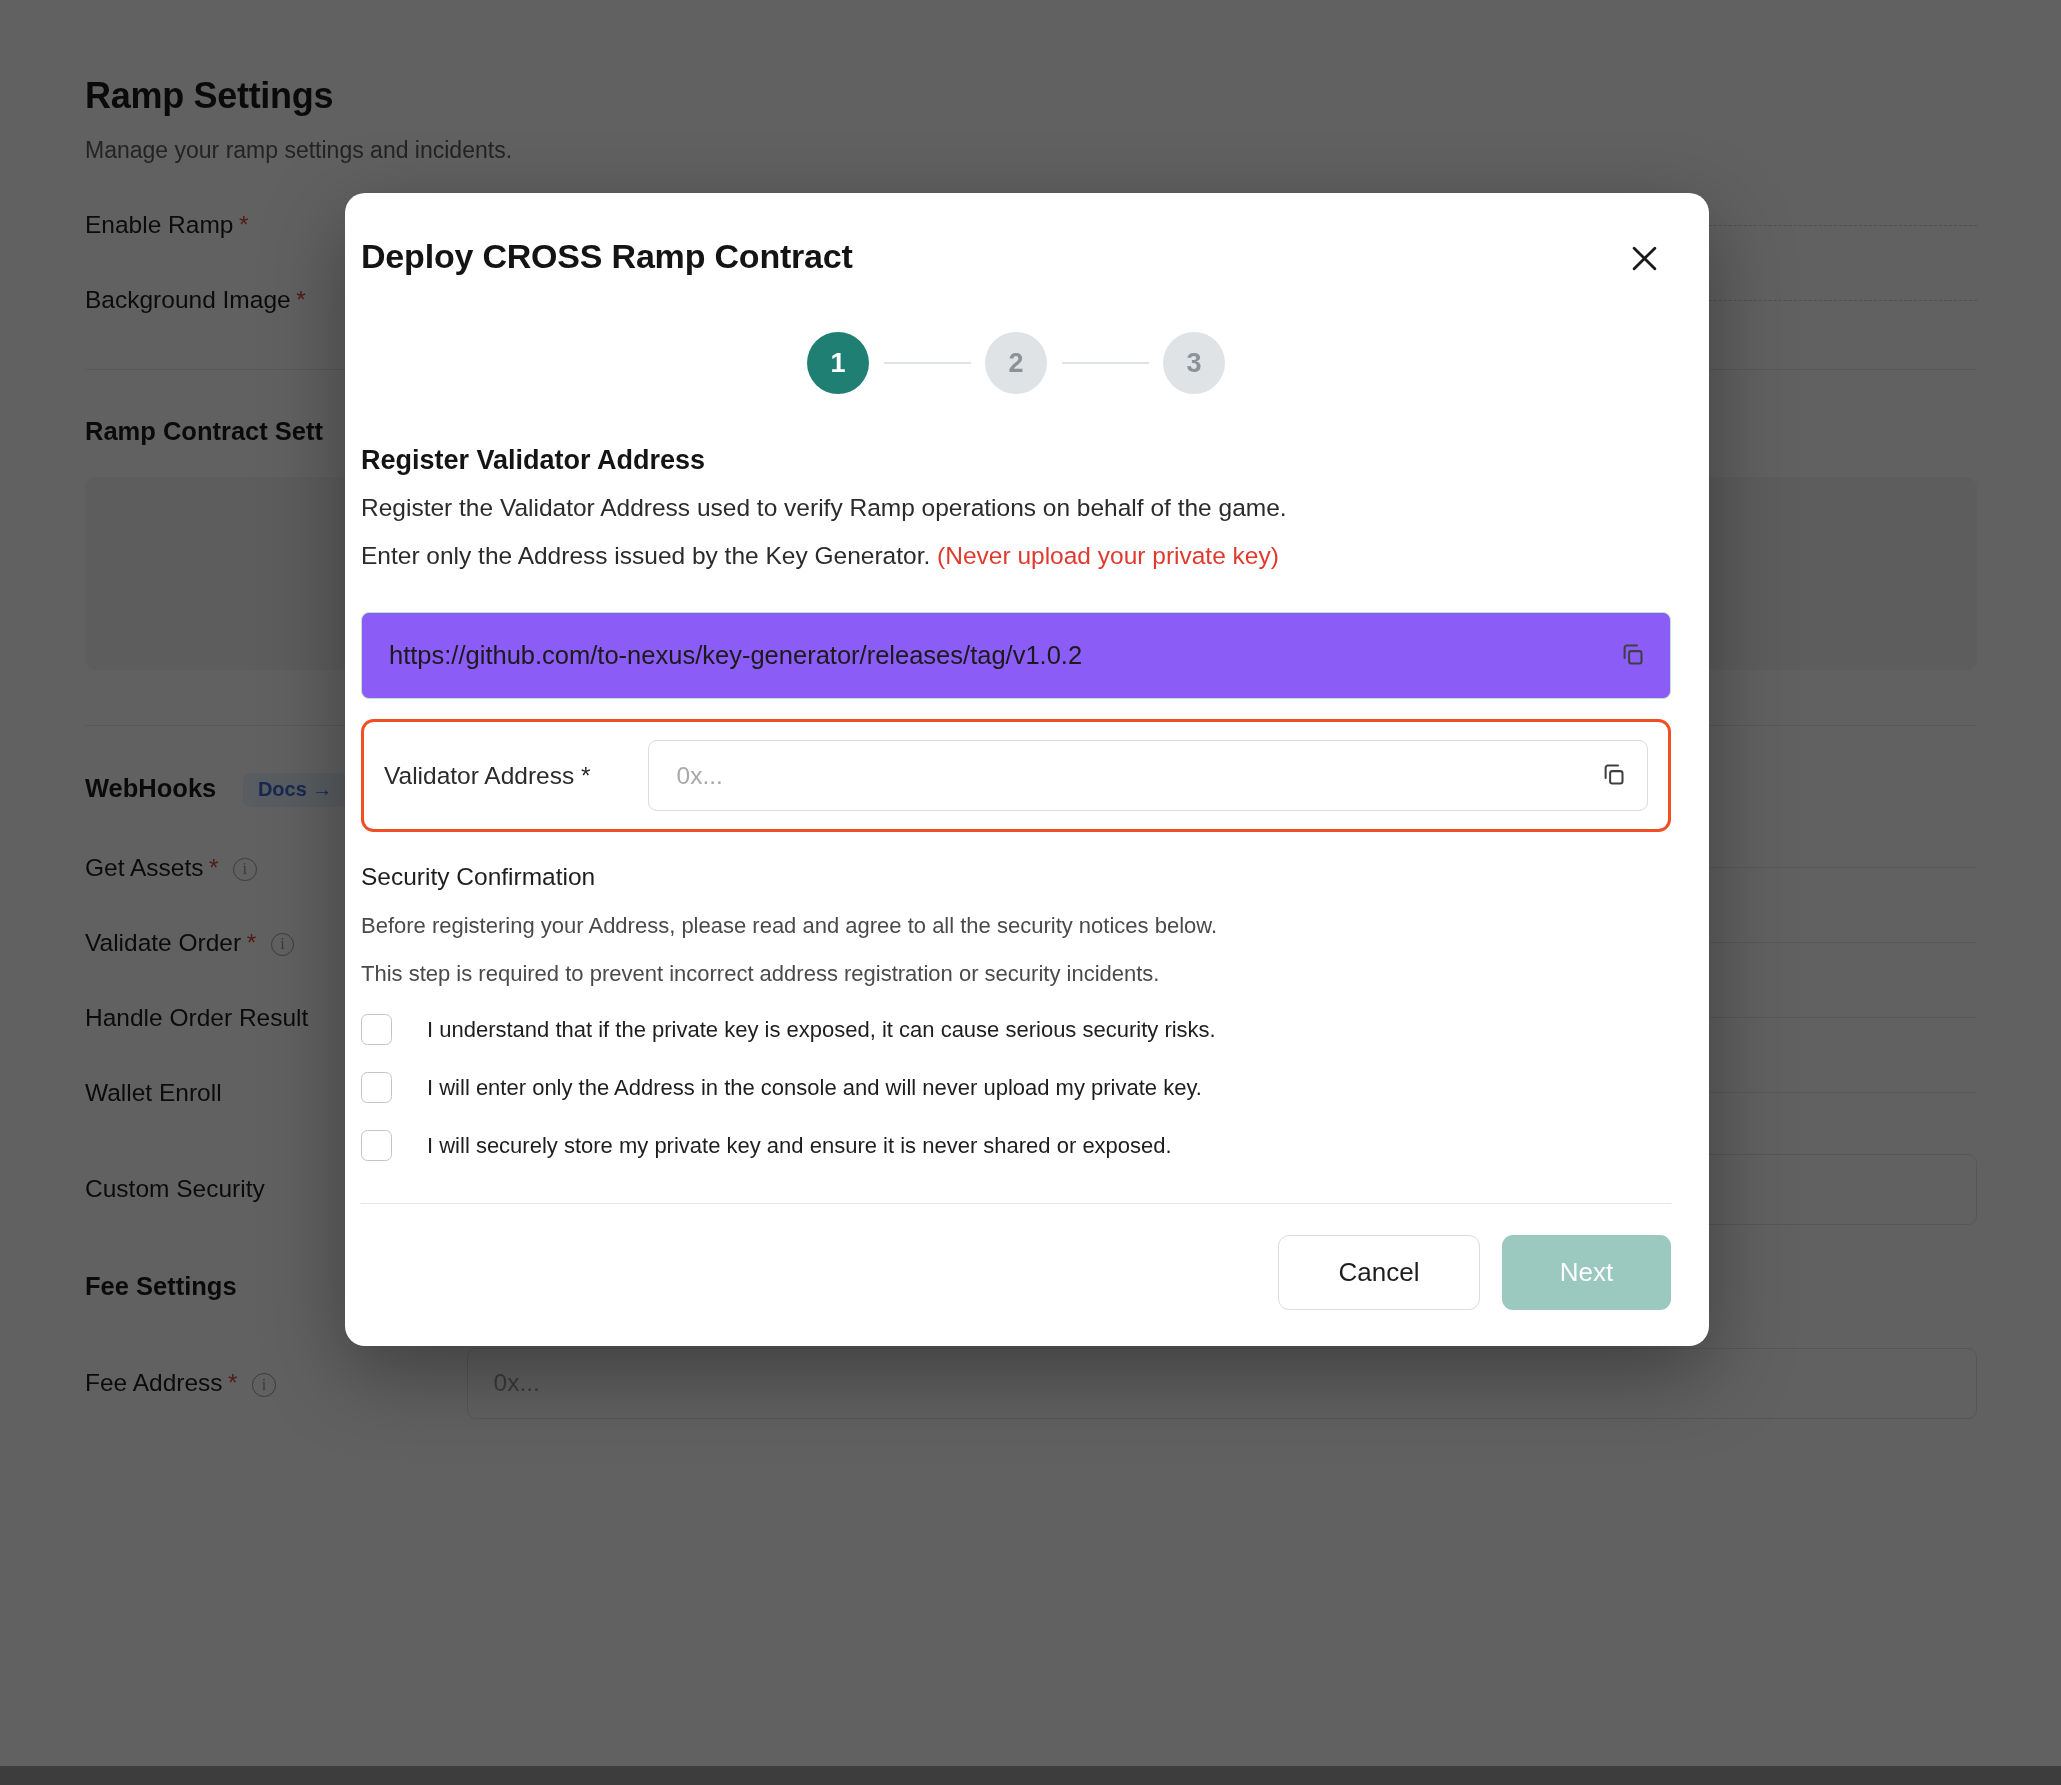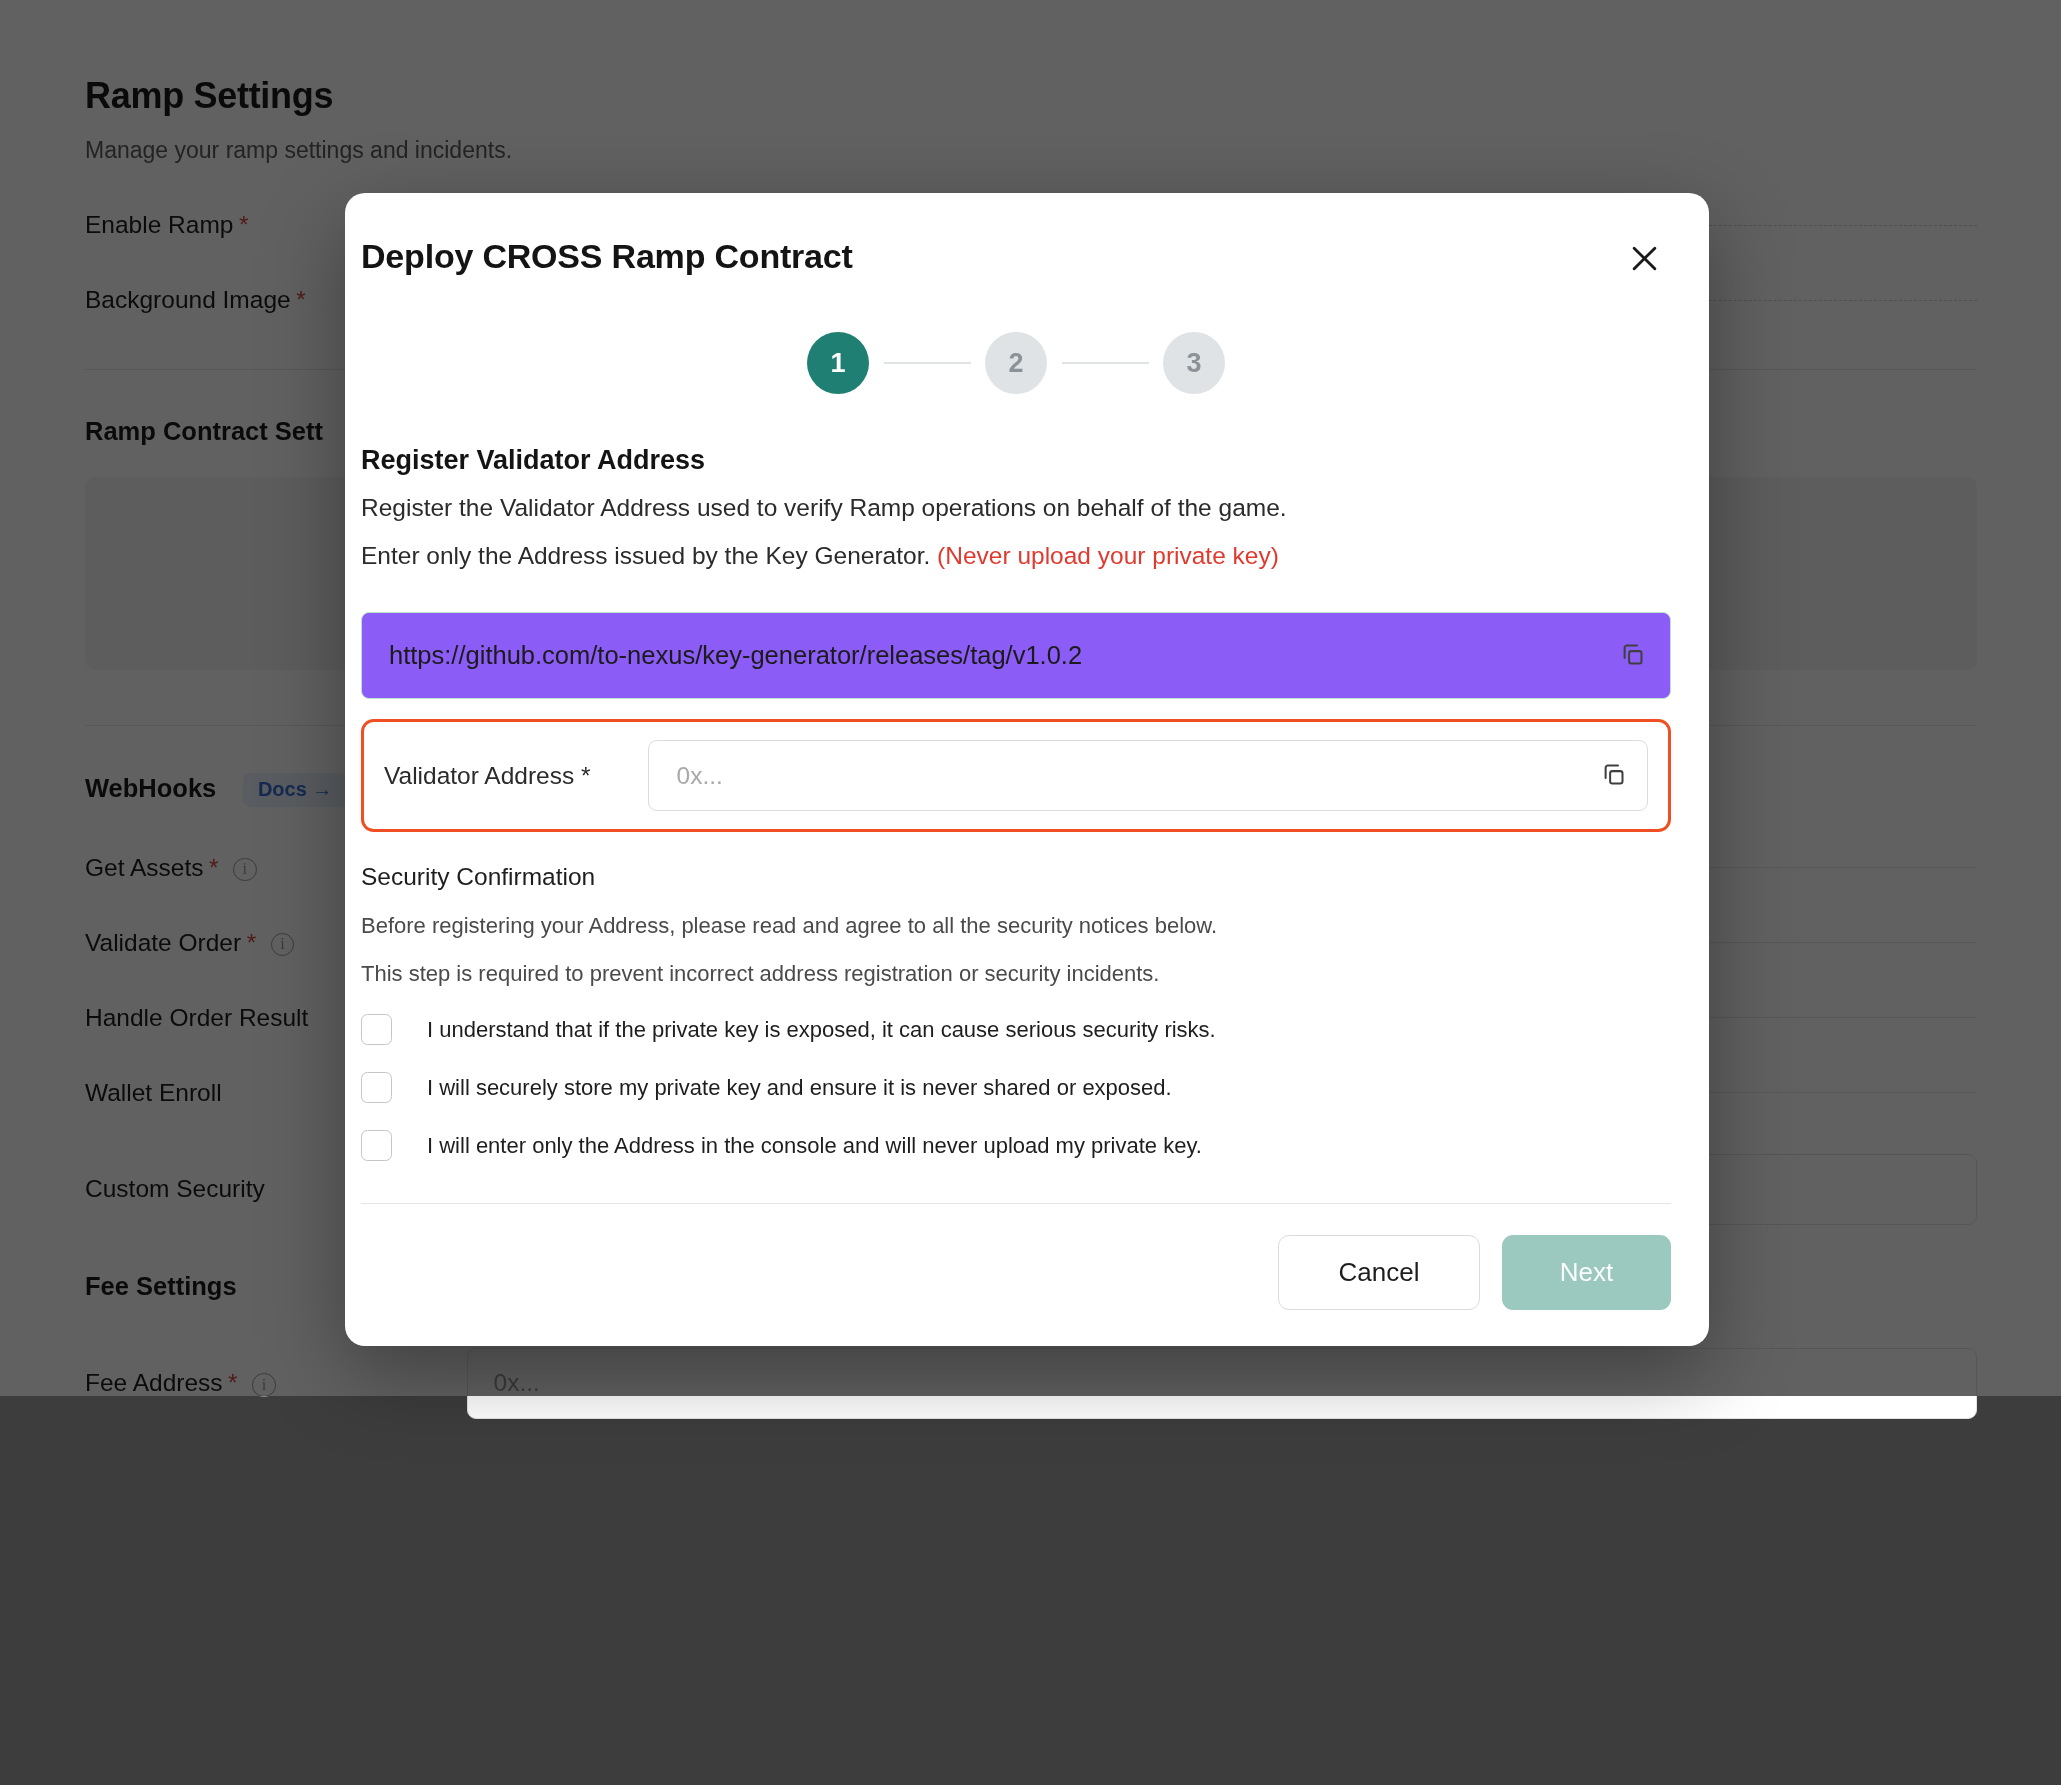--- a/index.html
+++ b/index.html
@@ -5,21 +5,21 @@
   * { box-sizing: border-box; }
   html, body {
     margin: 0; padding: 0;
     width: 2062px; height: 1786px;
     background: #3d3d3d;
     font-family: "Liberation Sans", sans-serif;
     overflow: hidden;
   }
 
   
-  #page-root { position: relative; width: 2062px; height: 1396px; }
+  #page-root { position: relative; width: 2062px; height: 1766px; }
 
   .bg-page {
     position: absolute; inset: 0;
     background: #ffffff;
     padding: 55px 85px;
   }
   .dim-overlay {
     position: absolute; inset: 0;
     background: rgba(0,0,0,0.62);
     z-index: 50;
@@ -342,25 +342,25 @@
     <div class="sc-title">Security Confirmation</div>
     <div class="sc-note">Before registering your Address, please read and agree to all the security notices below.</div>
     <div class="sc-note">This step is required to prevent incorrect address registration or security incidents.</div>
 
     <div class="check-row">
       <div class="checkbox"></div>
       <div class="check-label">I understand that if the private key is exposed, it can cause serious security risks.</div>
     </div>
     <div class="check-row">
       <div class="checkbox"></div>
-      <div class="check-label">I will securely store my private key and ensure it is never shared or exposed.</div>
+      <div class="check-label">I will enter only the Address in the console and will never upload my private key.</div>
     </div>
     <div class="check-row">
       <div class="checkbox"></div>
-      <div class="check-label">I will enter only the Address in the console and will never upload my private key.</div>
+      <div class="check-label">I will securely store my private key and ensure it is never shared or exposed.</div>
     </div>
 
     <div class="modal-divider"></div>
 
     <div class="modal-actions">
       <button class="btn btn-cancel">Cancel</button>
       <button class="btn btn-next">Next</button>
     </div>
 
   </div>

